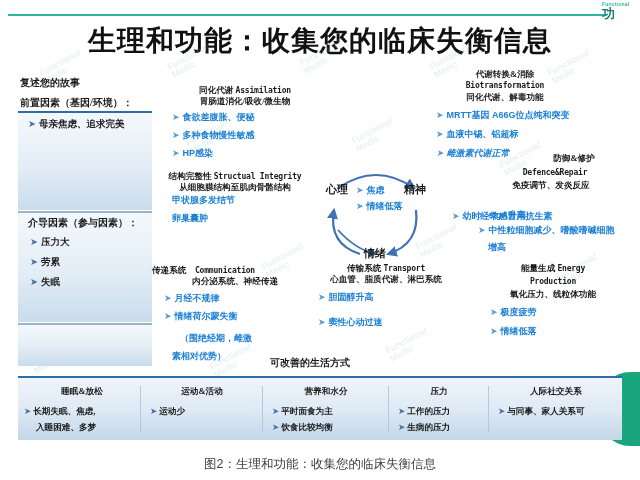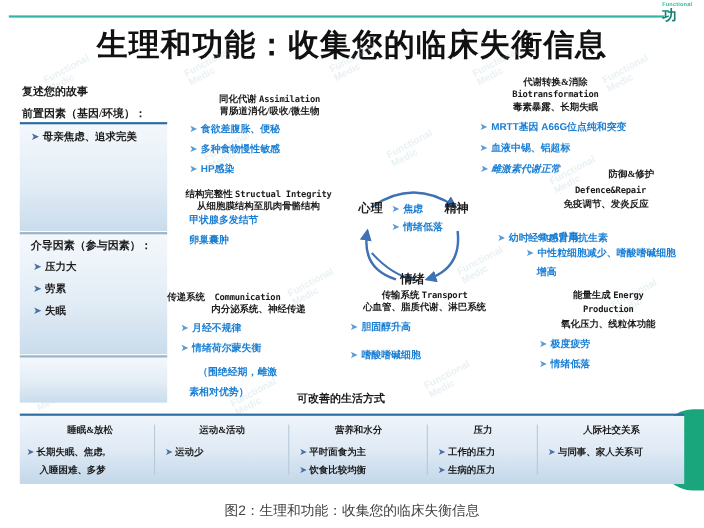--- a/index.html
+++ b/index.html
@@ -188,28 +188,28 @@
 
   <div class="nh" style="left:306px;top:262px;width:160px;">
     <span>传输系统</span>
     <span class="en">Transport</span>
   </div>
   <div class="nh" style="left:300px;top:273px;width:172px;">心血管、脂质代谢、淋巴系统</div>
   <div class="bl" style="left:318px;top:293px;">
     <span class="ar">➤</span><span>胆固醇升高</span>
   </div>
   <div class="bl" style="left:318px;top:318px;">
-    <span class="ar">➤</span><span>嗜酸嗜碱细胞</span>
+    <span class="ar">➤</span><span>窦性心动过速</span>
   </div>
 
   <div class="nh" style="left:430px;top:68px;width:150px;">代谢转换&amp;消除</div>
   <div class="nh" style="left:424px;top:79px;width:162px;">
     <span class="en">Biotransformation</span>
   </div>
-  <div class="nh" style="left:424px;top:91px;width:162px;">毒素暴露、长期失眠</div>
+  <div class="nh" style="left:424px;top:91px;width:162px;">同化代谢、解毒功能</div>
   <div class="bl" style="left:436px;top:111px;">
     <span class="ar">➤</span><span>MRTT基因 A66G位点纯和突变</span>
   </div>
   <div class="bl" style="left:436px;top:130px;">
     <span class="ar">➤</span><span>血液中锡、铝超标</span>
   </div>
   <div class="bl" style="left:436px;top:149px;font-style:italic;">
     <span class="ar">➤</span><span>雌激素代谢正常</span>
   </div>
 

